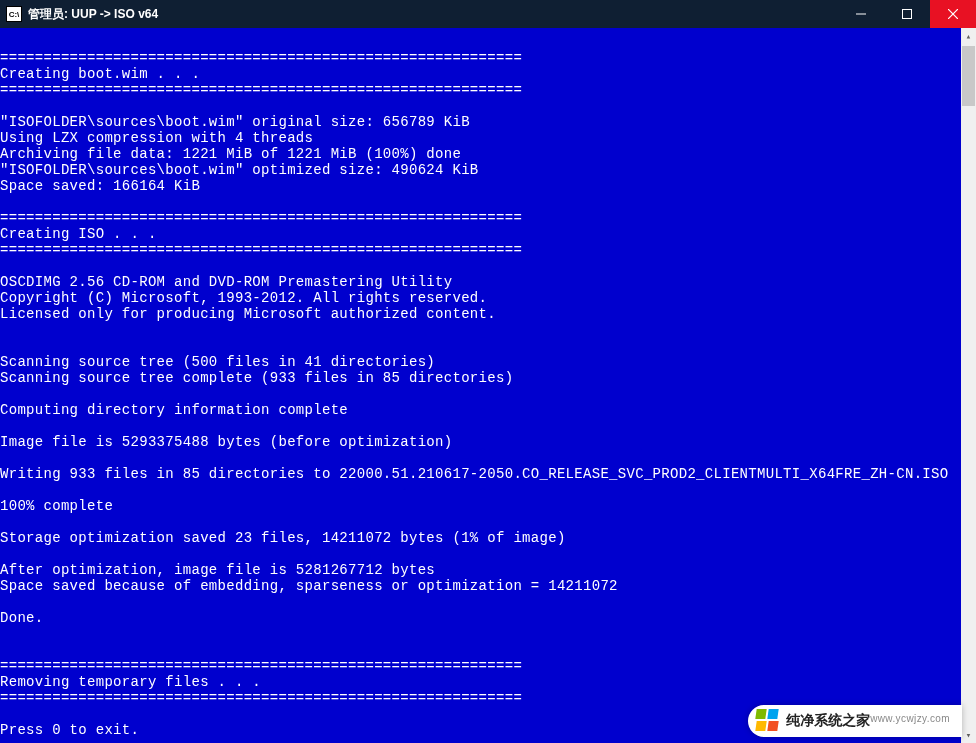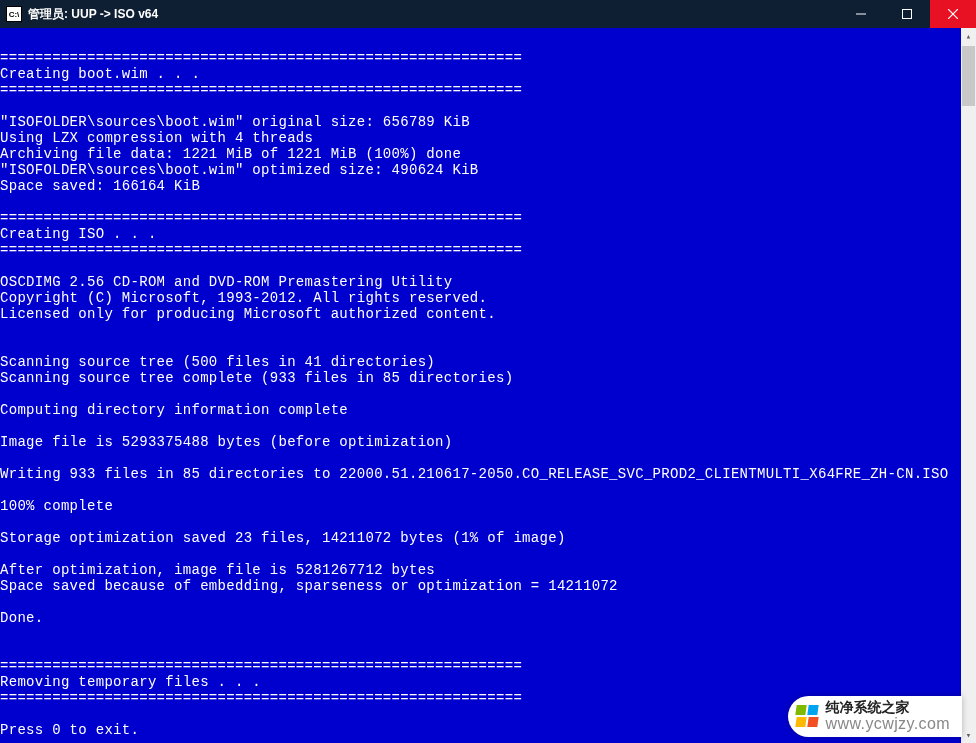--- a/index.html
+++ b/index.html
@@ -130,30 +130,30 @@
       width: 10px;
       height: 10px;
       transform: skewX(-8deg);
     }
     .wm-sq.tl { left: 0; top: 0; background: #7fba00; }
     .wm-sq.tr { left: 12px; top: 0; background: #00a4ef; }
     .wm-sq.bl { left: 0; top: 12px; background: #ffb900; }
     .wm-sq.br { left: 12px; top: 12px; background: #f25022; }
     .watermark-text {
       display: flex;
-      flex-direction: column;
+      flex-direction: row;
       line-height: 1.1;
     }
     .watermark-main {
       font-size: 14px;
       font-weight: bold;
       color: #222;
     }
     .watermark-sub {
-      font-size: 16px;
+      font-size: 10px;
       color: #888;
       letter-spacing: 0.4px;
     }
   </style>
 </head>
 <body>
 
 <div class="titlebar">
   <div class="titlebar-icon">C:\</div>
   <div class="titlebar-title">管理员:  UUP -&gt; ISO v64</div>

